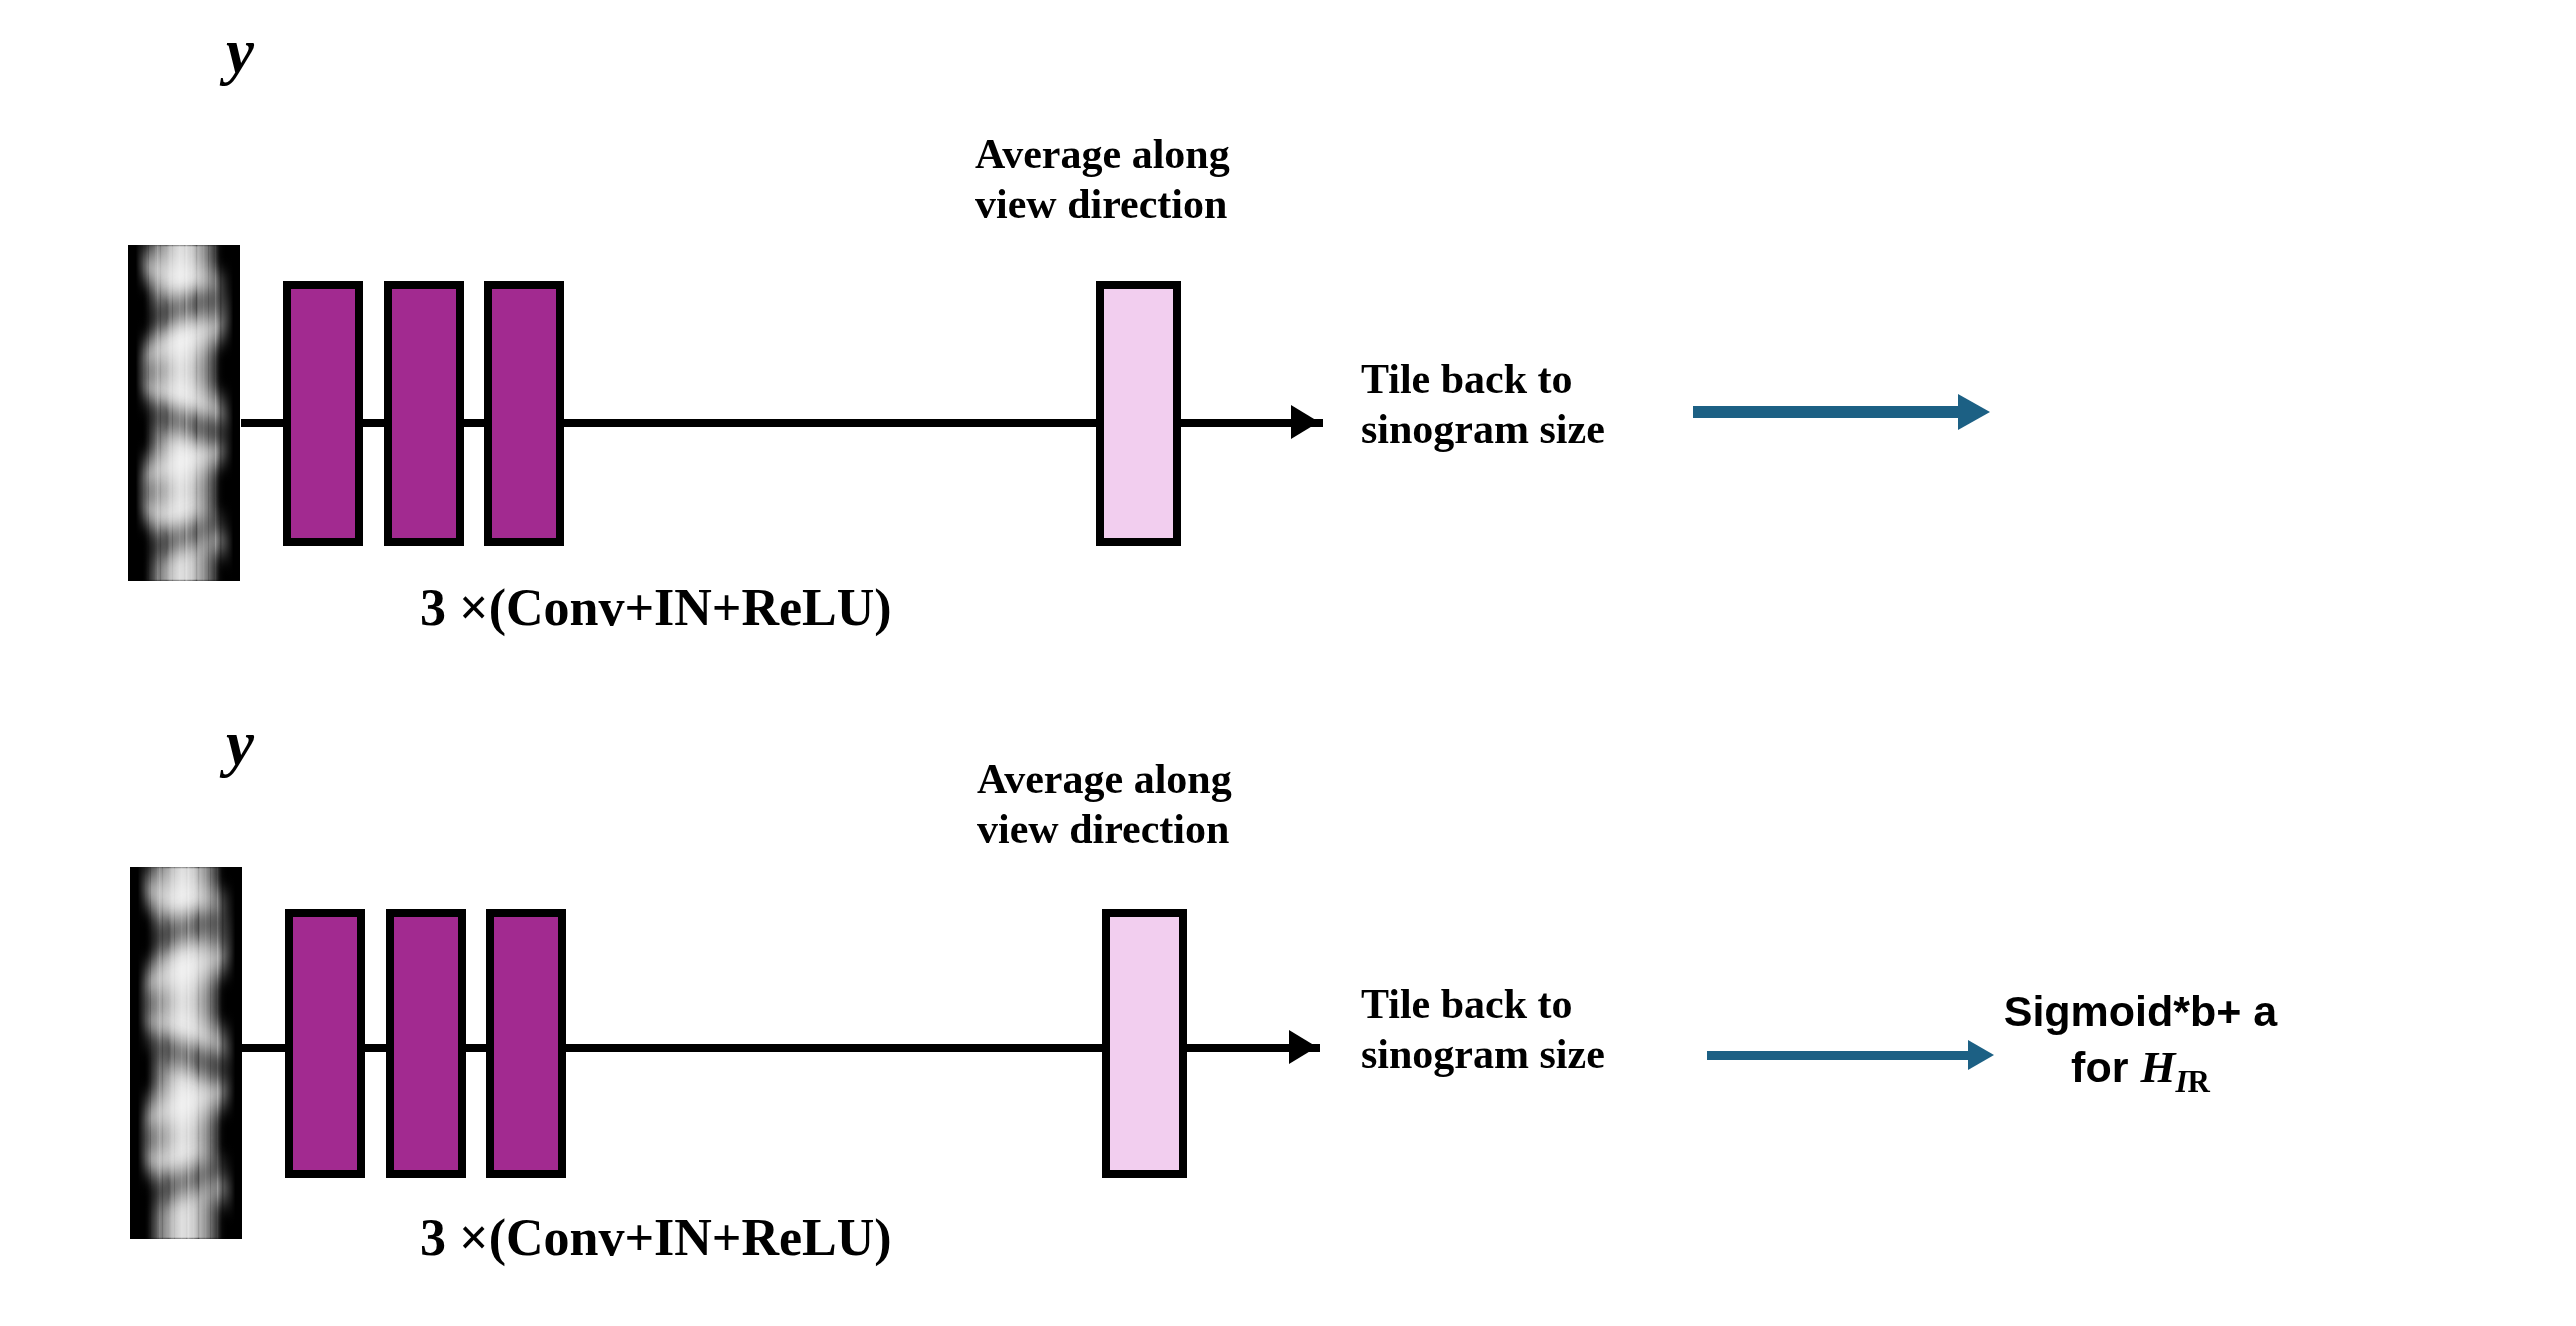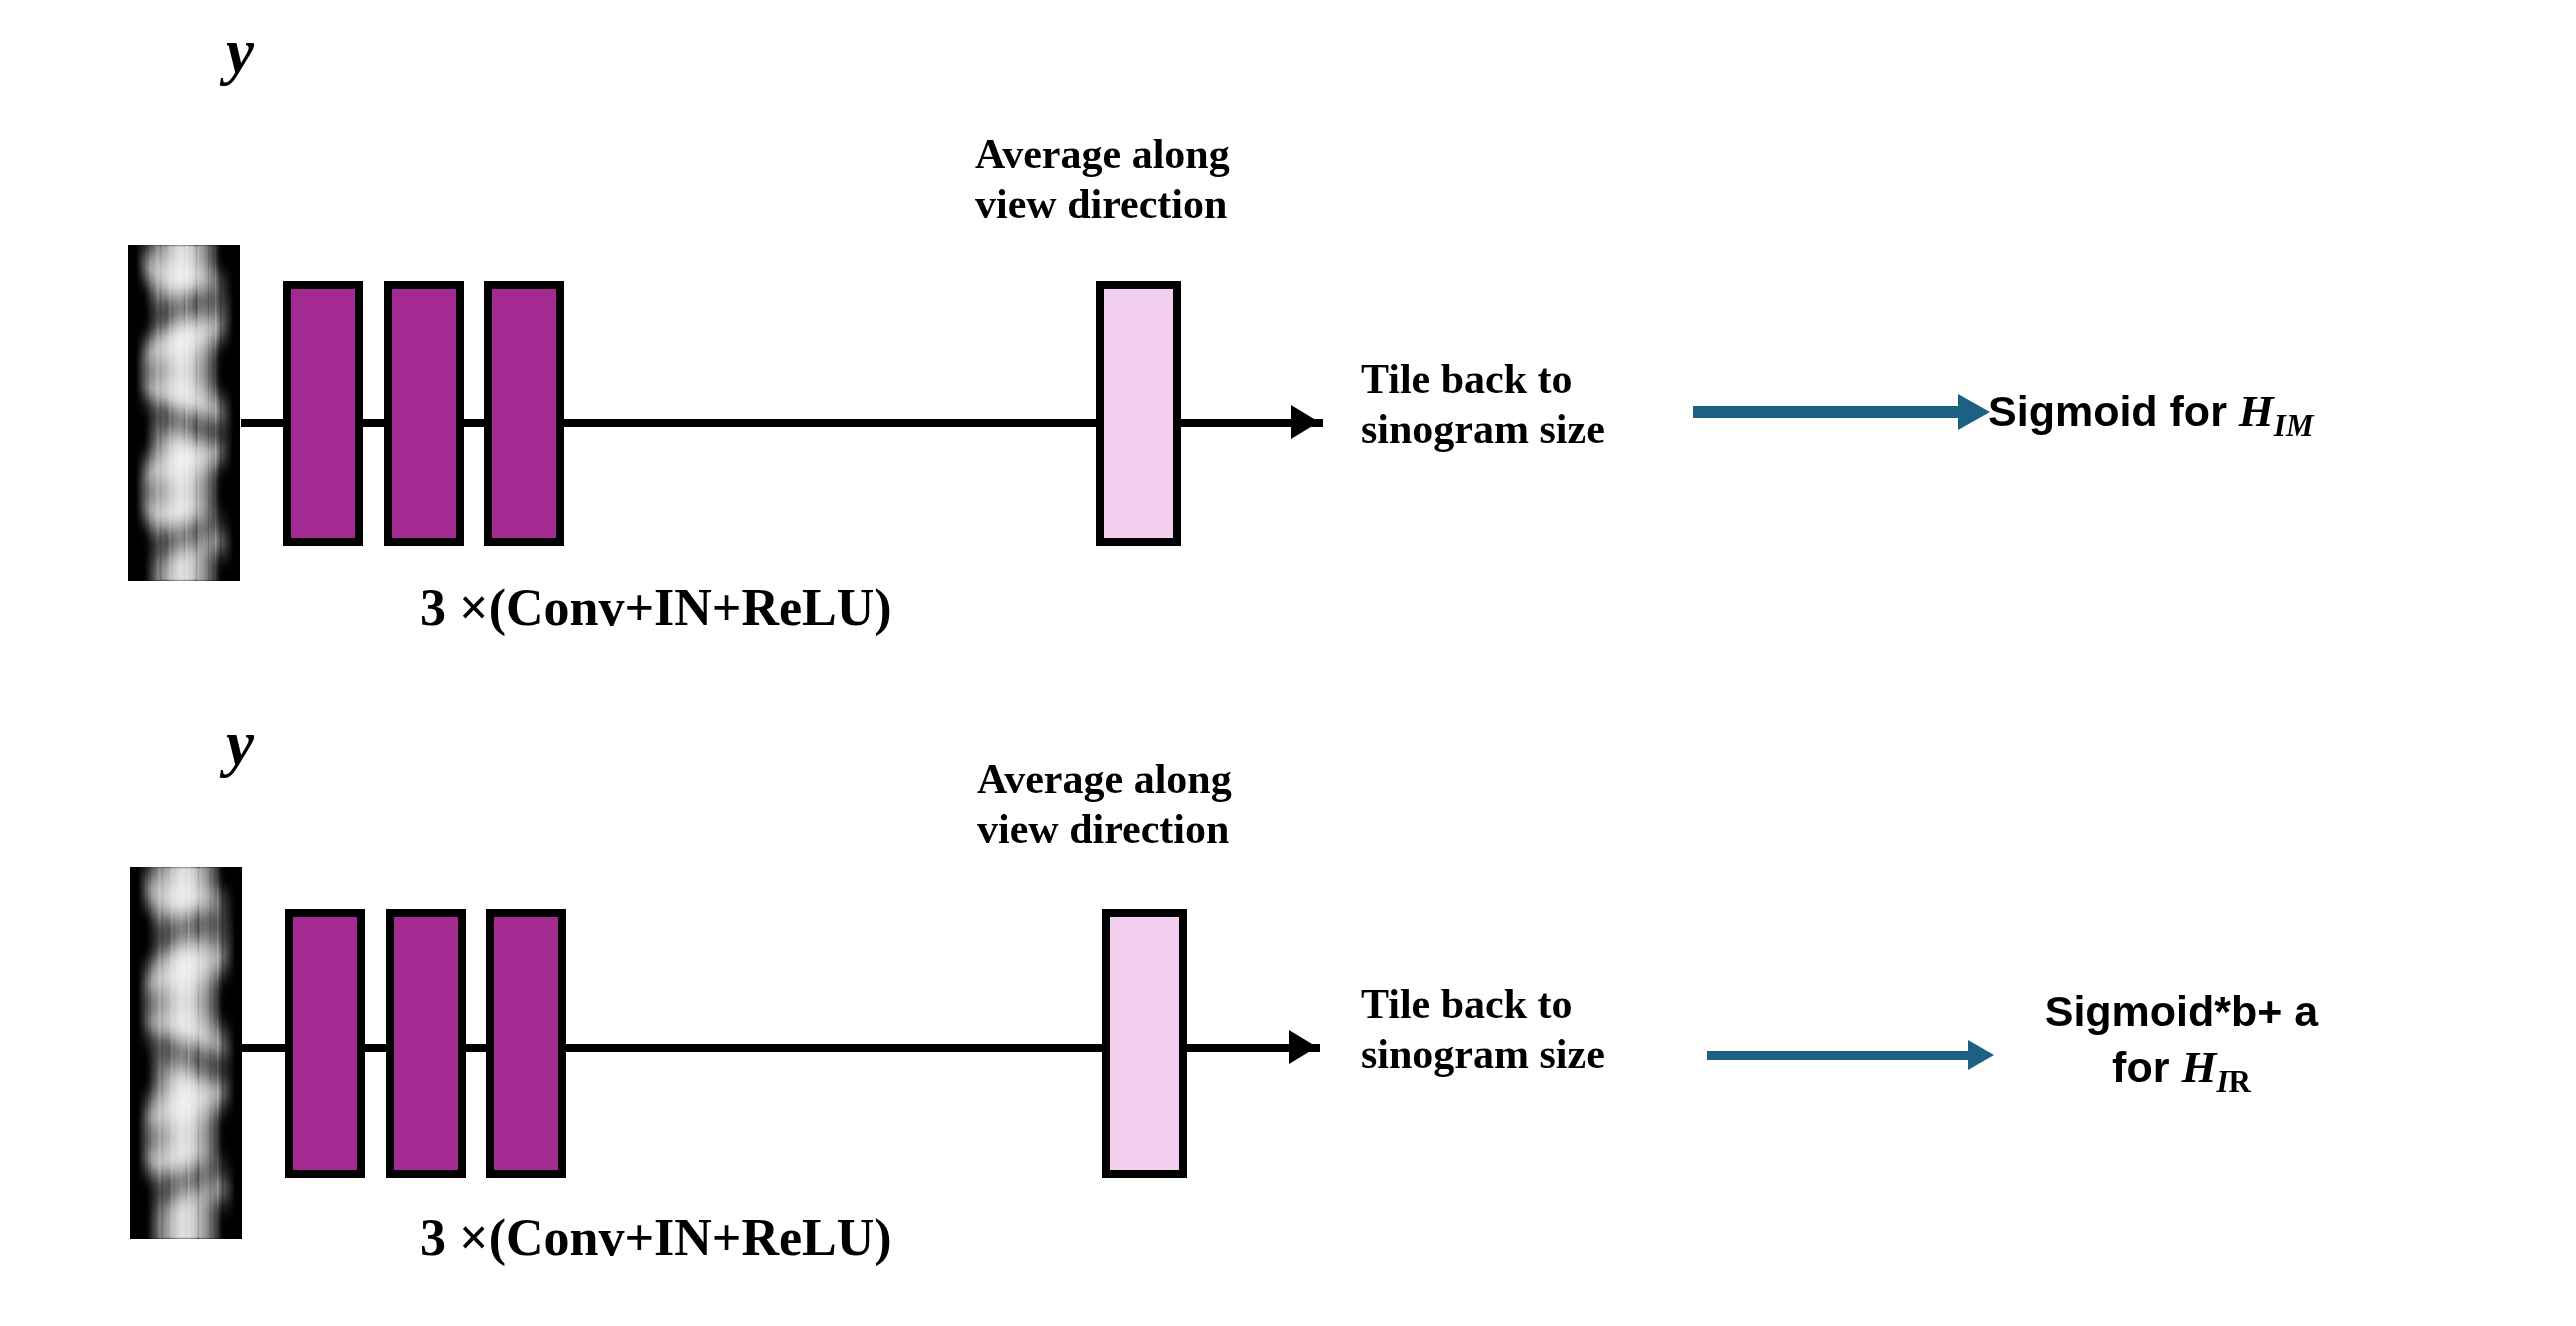--- a/index.html
+++ b/index.html
@@ -260,23 +260,20 @@
 
   <div class="serif-bold" style="left:975px; top:130px;">Average along
 view direction</div>
 
   <div class="serif-bold" style="left:1361px; top:355px;">Tile back to
 sinogram size</div>
 
   <div class="teal-line" style="left:1693px; top:406px; width:269px; height:12px;"></div>
   <div class="teal-head" style="left:1958px; top:394px;"></div>
 
-  <div class="sans-bold" style="left:1988px; top:383px;">
-    <span>Sigmoid for </span><span class="mathvar">H</span><span class="mathsub">IM</span>
-  </div>
 
   <div class="var-y" style="left:226px; top:712px;">y</div>
 
   <div class="sinogram" style="left:130px; top:867px; width:112px; height:372px;">
     <div class="sino-inner">
       <div class="sino-body"></div>
       <div class="band" style="top:1%;   transform: rotate(18deg);"></div>
       <div class="band" style="top:19%;  transform: rotate(-20deg);"></div>
       <div class="band" style="top:37%;  transform: rotate(18deg);"></div>
       <div class="band" style="top:55%;  transform: rotate(-21deg);"></div>
@@ -302,21 +299,21 @@
 
   <div class="serif-bold" style="left:977px; top:755px;">Average along
 view direction</div>
 
   <div class="serif-bold" style="left:1361px; top:980px;">Tile back to
 sinogram size</div>
 
   <div class="teal-line" style="left:1707px; top:1051px; width:265px; height:9.3px;"></div>
   <div class="teal-head small" style="left:1968px; top:1040px;"></div>
 
-  <div class="sans-bold centered" style="left:1963px; top:985px; width:437px; white-space:normal;">
+  <div class="sans-bold centered" style="left:1922px; top:985px; width:437px; white-space:normal;">
     <div>Sigmoid*b+ a</div>
     <div>
       <span>for </span><span class="mathvar">H</span><span class="mathsub">I</span><span class="mathsub-upright">R</span>
     </div>
   </div>
 
 </div>
 
 
 </body></html>

